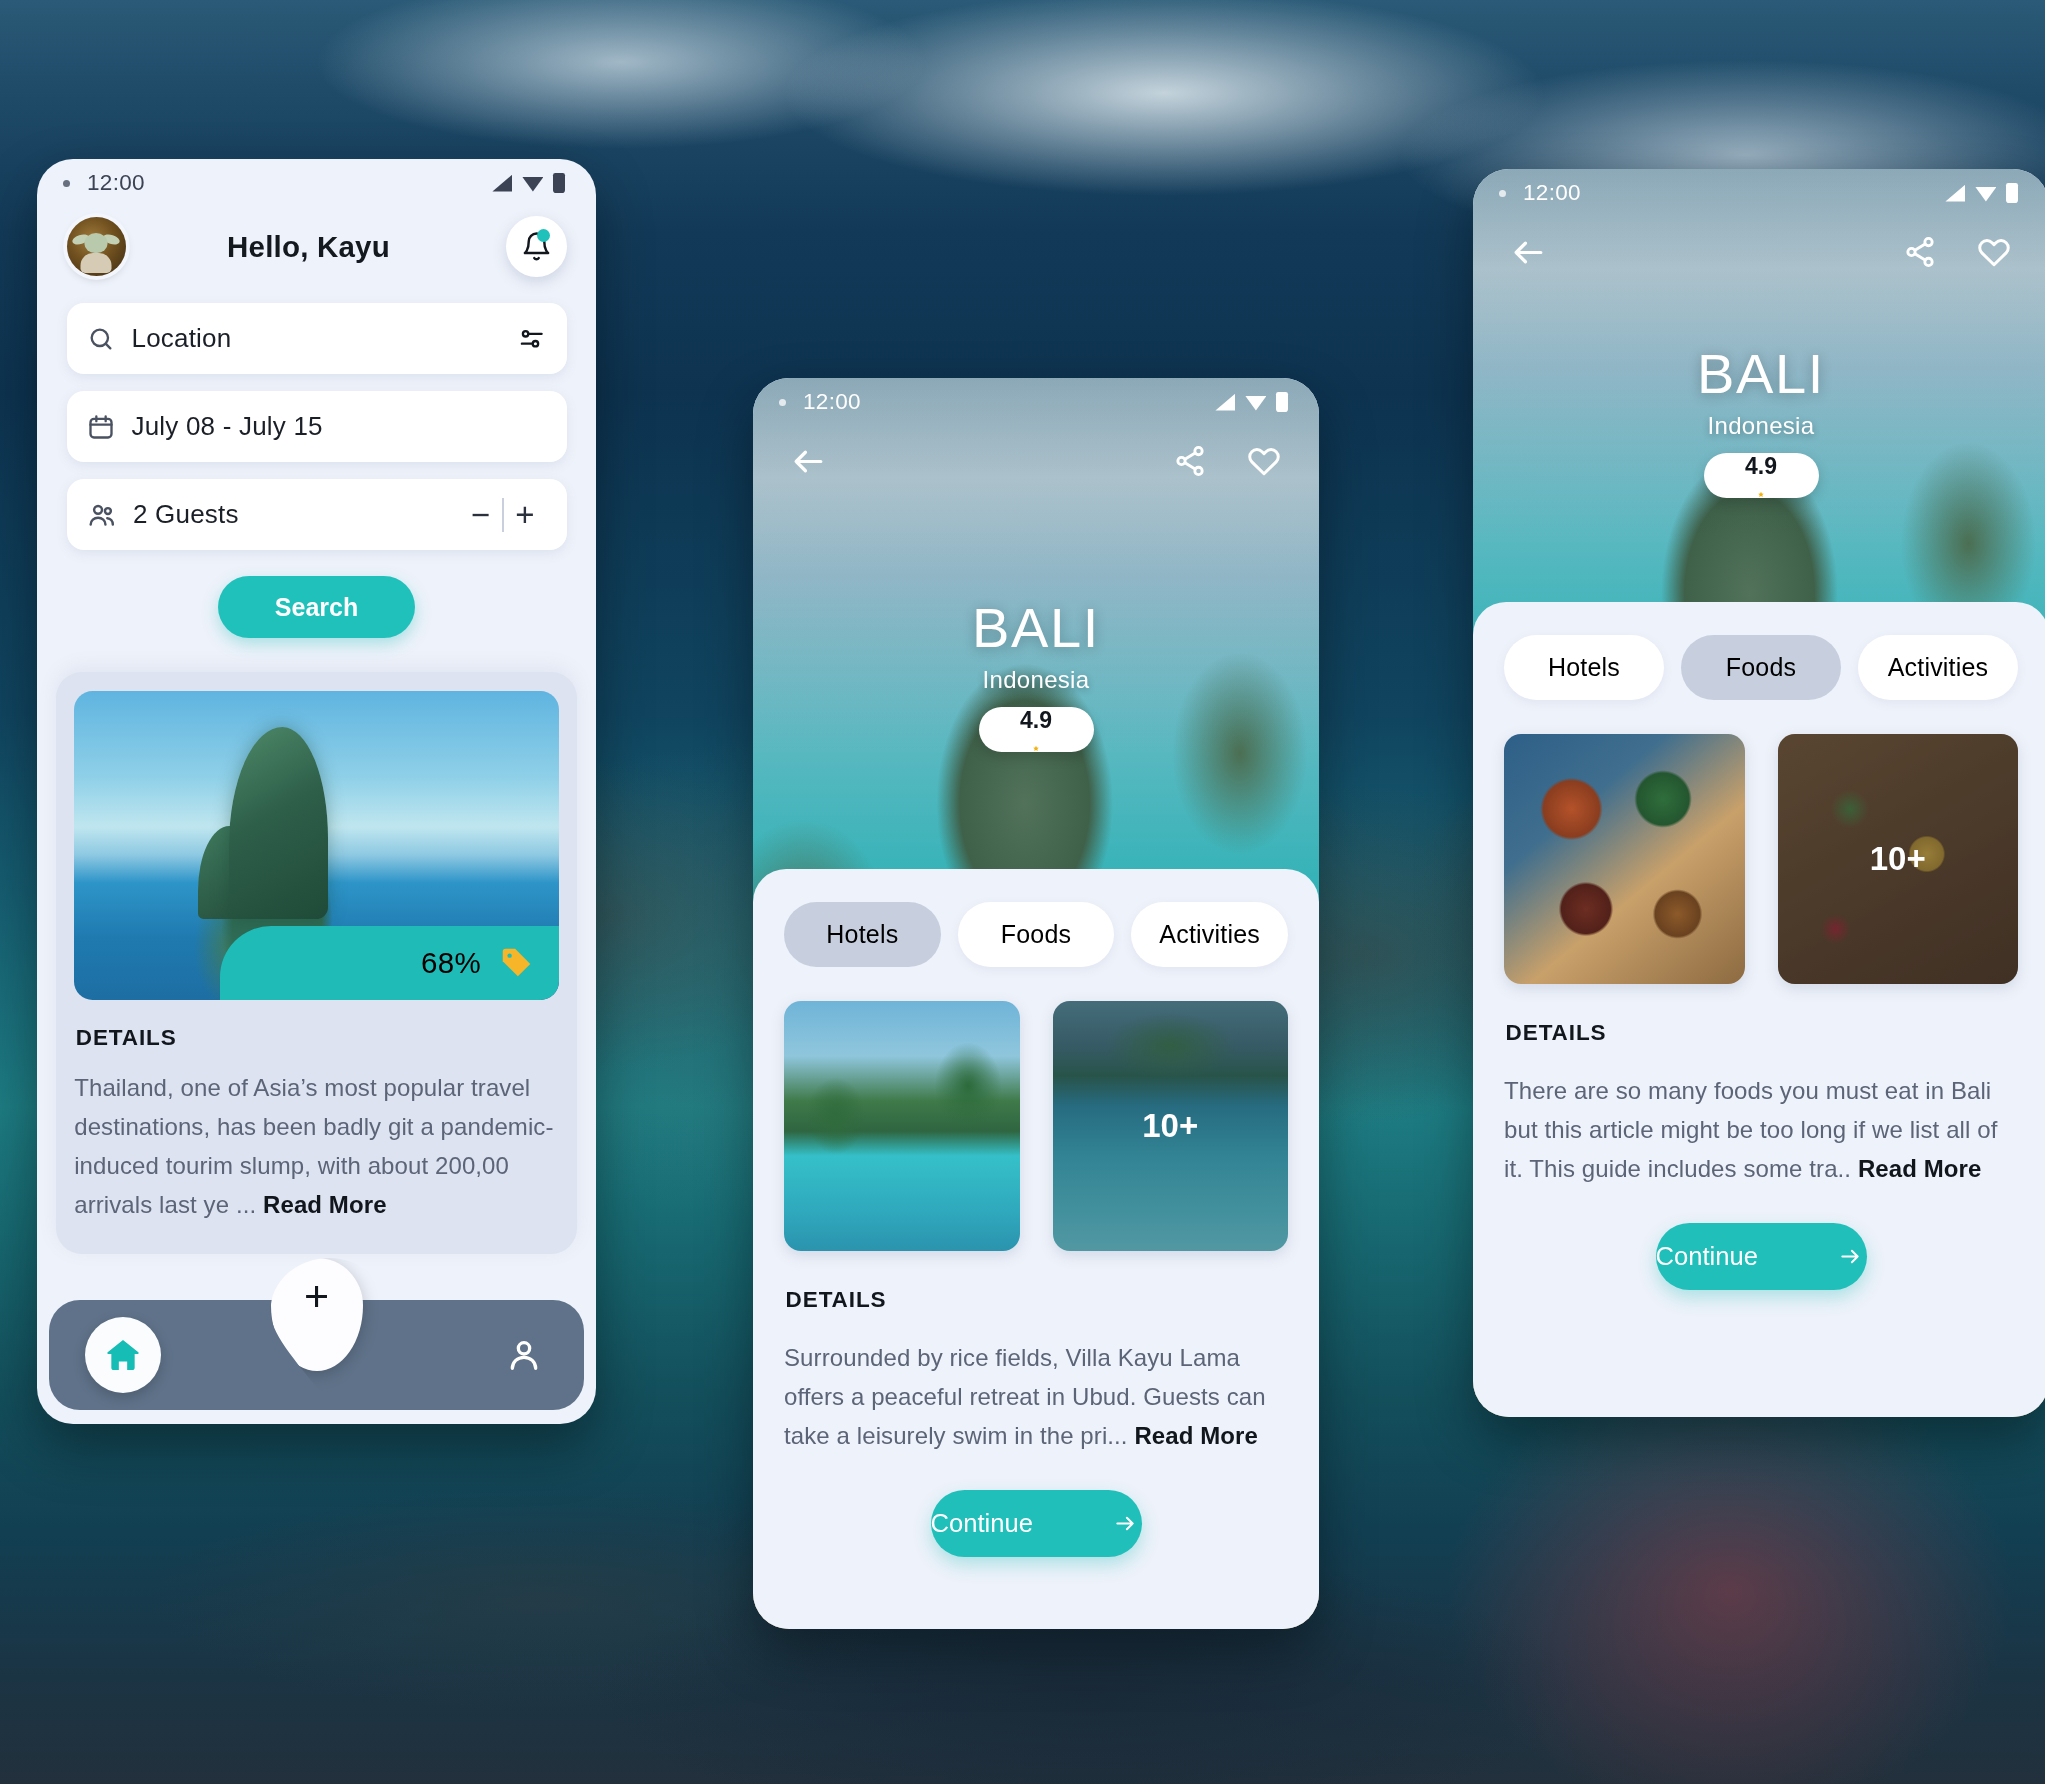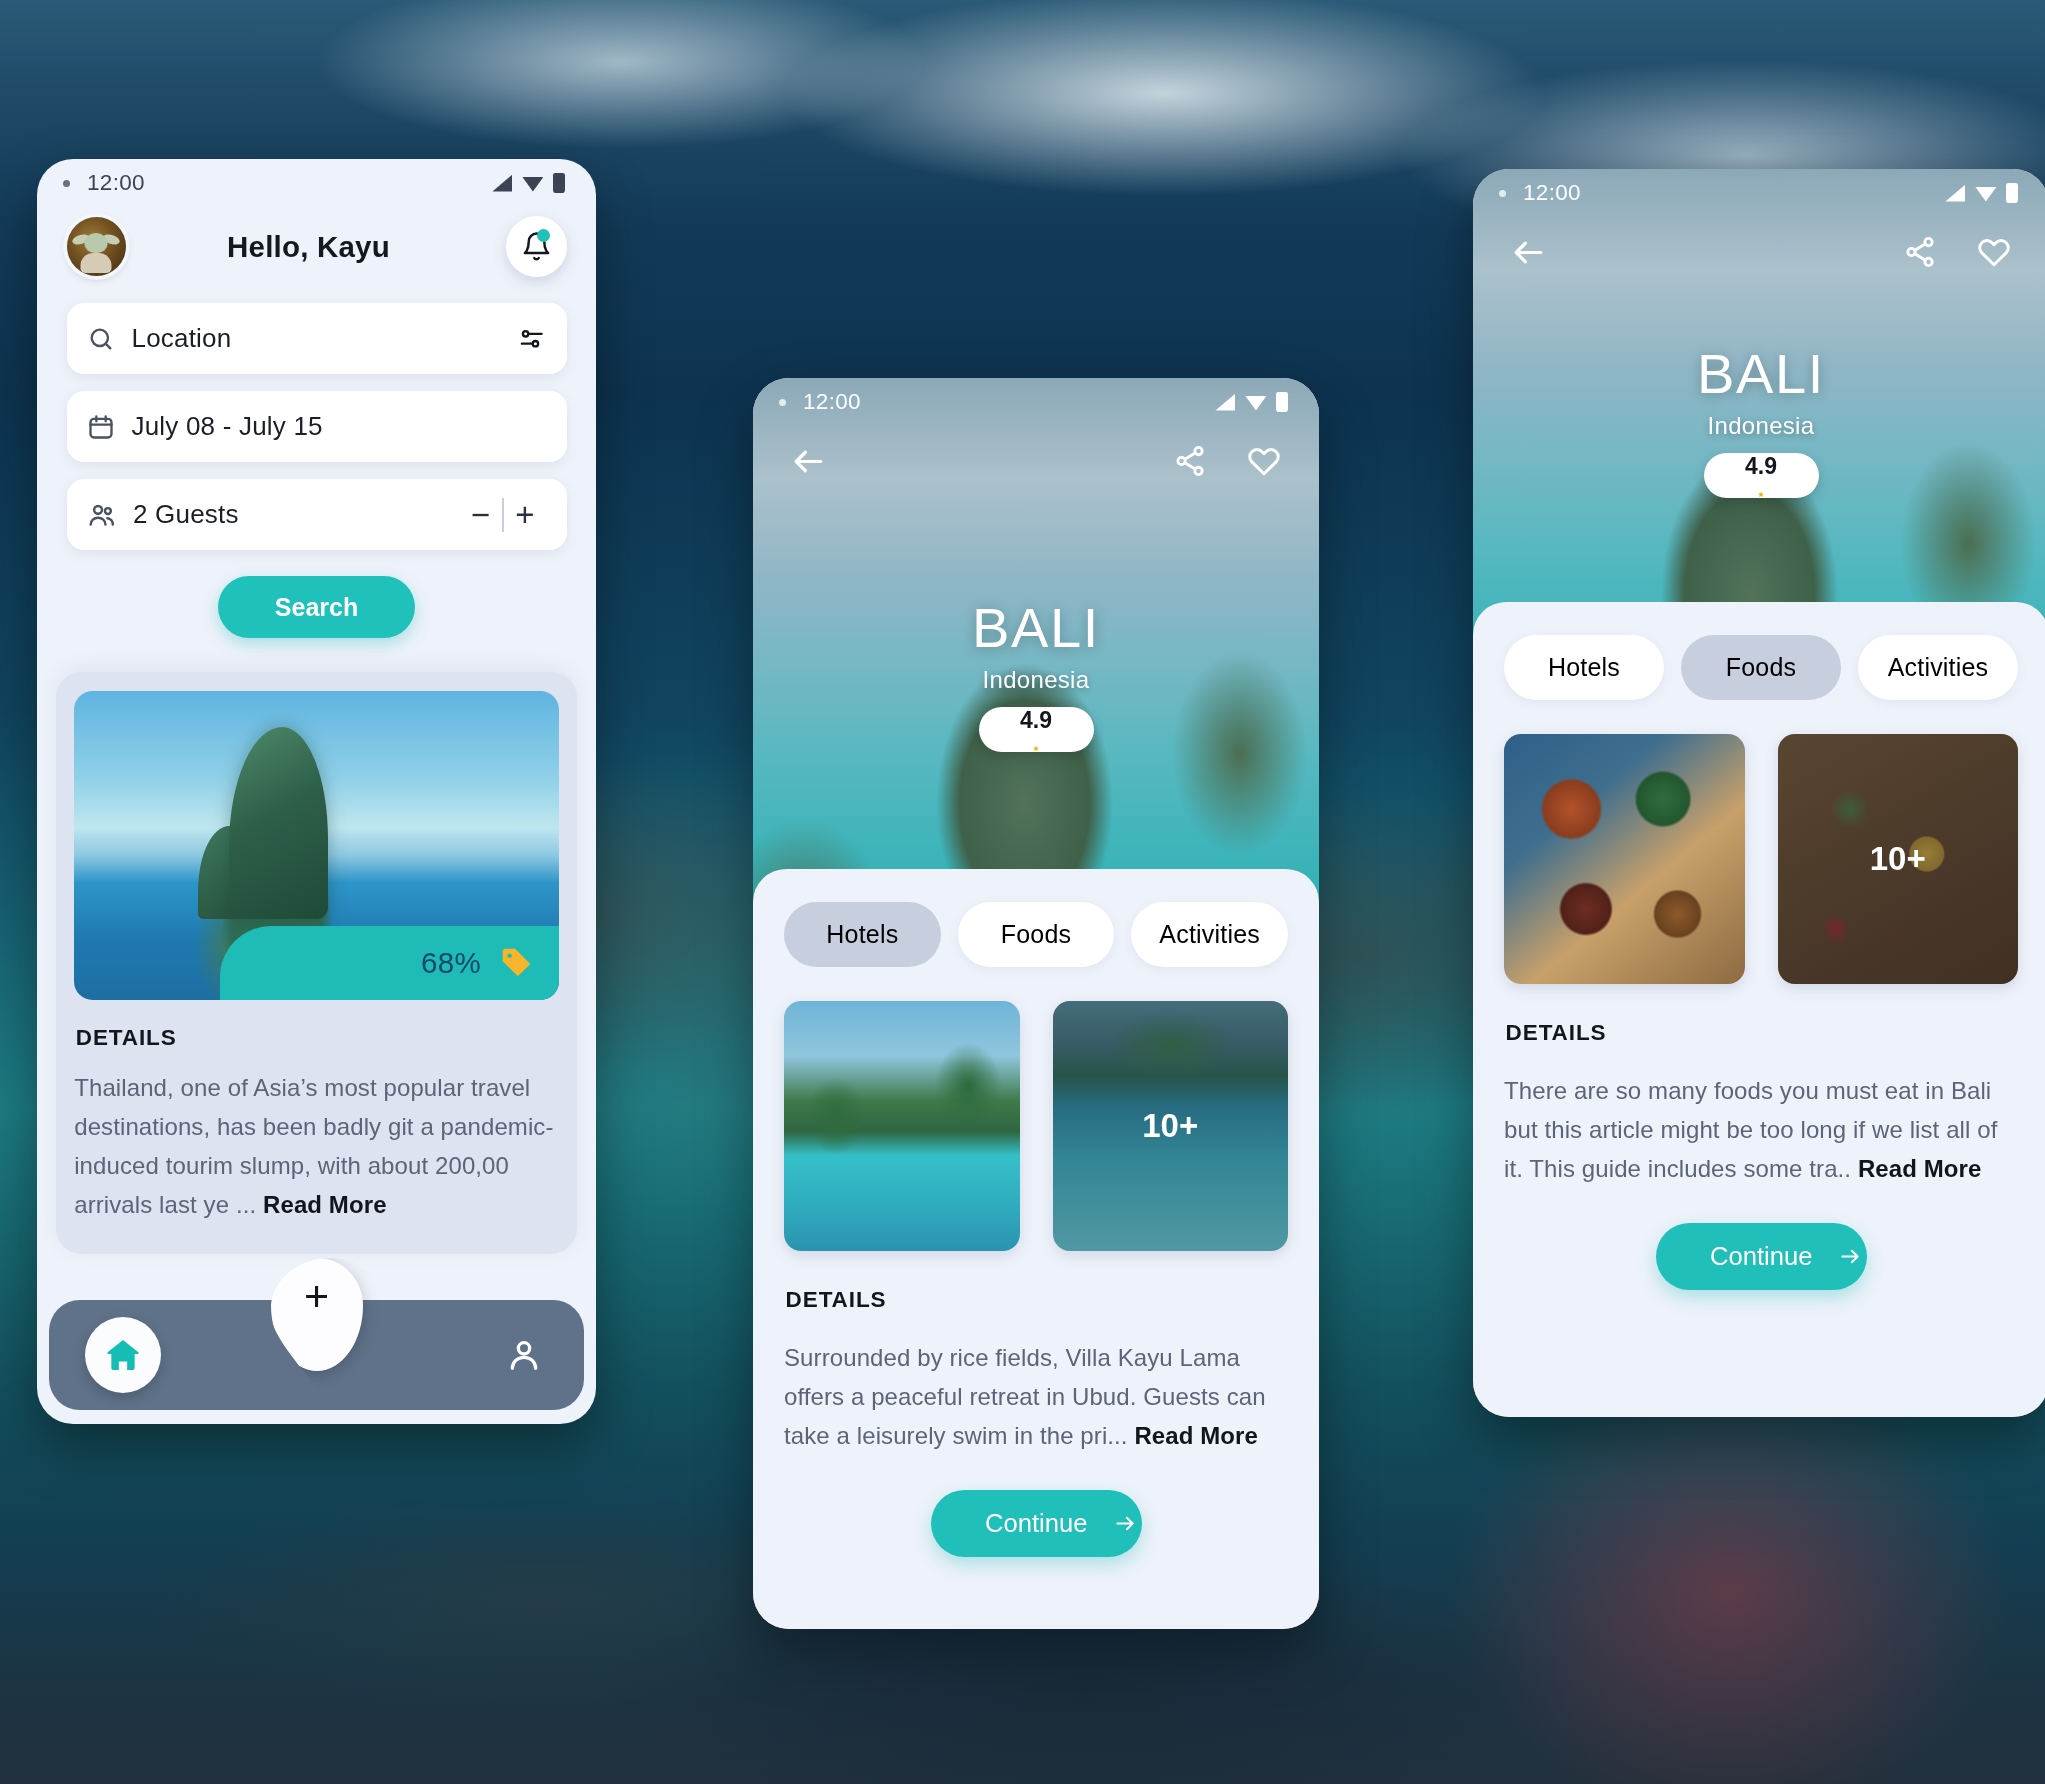--- a/index.html
+++ b/index.html
@@ -133,21 +133,21 @@
     background: linear-gradient(160deg,#3f7a5e 0%, #27523f 100%);
     border-radius: 58% 42% 10% 10% / 70% 66% 6% 6%;
   }
   .discount-band {
     position: absolute; left: 30%; right: 0; bottom: 0; height: 74px;
     background: #1fbcb7;
     border-radius: 51px 0 18.6px 0;
     display: flex; align-items: center; justify-content: flex-end; gap: 18.6px;
     padding-right: 26px;
   }
-  .discount-pct { color: #0c4a6e; font-size: 29.5px; font-weight: 500; letter-spacing:0.4px; }
+  .discount-pct { color: #000000; font-size: 29.5px; font-weight: 500; letter-spacing:0.4px; }
   .tag-icon { width: 33px; height: 33px; }
 
   .details-label { font-size: 22.5px; font-weight: 700; color: #12161d; letter-spacing: 0.9px; margin: 25px 0 0 1.6px; }
   .details-body { margin-top: 18.6px; font-size: 24px; line-height: 1.62; color: #5c6577; letter-spacing: 0.1px; }
   .read-more { color: #11151c; font-weight: 700; }
 
   .bottomnav {
     position: absolute; left: 12.4px; right: 12.4px; bottom: 14px; height: 110px;
     background: #5f7289; border-radius: 31px;
     display: flex; align-items: center; justify-content: space-between;
@@ -246,21 +246,21 @@
       radial-gradient(circle 26px at 30% 30%, #4e7c3a 0%, rgba(78,124,58,0) 74%),
       radial-gradient(circle 20px at 24% 78%, #a2252c 0%, rgba(162,37,44,0) 76%),
       linear-gradient(150deg, #7a5530 0%, #6a4727 40%, #53351c 100%);
   }
   .sheet .details-label { margin-top: 36px; }
   .sheet .details-body { margin-top: 26px; }
 
   .continue-btn {
     margin: 34px auto 0 auto; width: 211px; height: 67px; border-radius: 34px;
     background: #20bfb9; color: #fff; font-size: 25.6px;
-    display: flex; align-items: center; justify-content: flex-end; gap: 20px;
+    display: flex; align-items: center; justify-content: space-between; gap: 20px;
     box-shadow: 0 7.8px 18.6px rgba(32,191,185,.32);
   }
 </style>
 </head>
 <body>
 
 <div id="bg"></div>
 
 <div class="phone" id="phone1">
 

